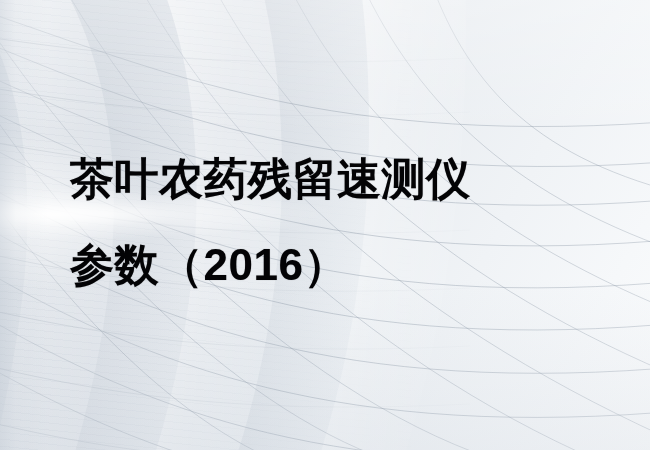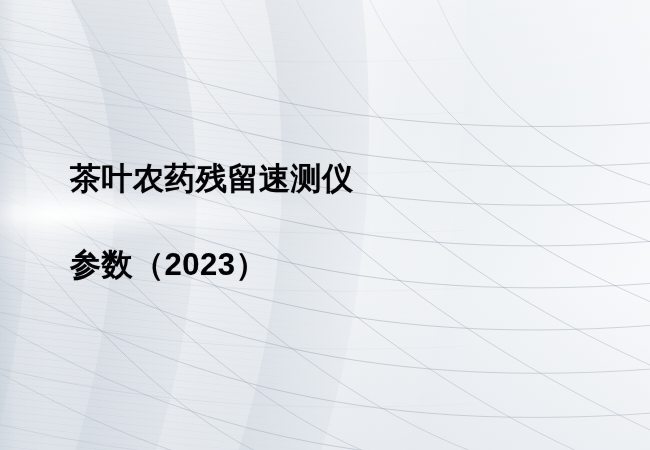--- a/index.html
+++ b/index.html
@@ -86,21 +86,21 @@
   
   #title-block {
     position: absolute;
     left: 70px;
     top: 136px;
     width: 520px;
   }
   .title-line {
     color: #030305;
     font-weight: 700;
-    font-size: 31px;
+    font-size: 44px;
     line-height: 86px;
     letter-spacing: 0.5px;
     white-space: nowrap;
     text-shadow: 0 0 1px rgba(0,0,0,0.35);
   }
 </style>
 </head>
 <body>
 
 <div id="stage">
@@ -176,16 +176,16 @@
     </g>
   </svg>
 
   <div class="bg-layer bg-scan"></div>
   <div class="bg-layer bg-shade-bottom"></div>
   <div class="bg-layer bg-glow"></div>
   <div class="bg-layer bg-edge"></div>
 
   <div id="title-block">
     <div class="title-line">茶叶农药残留速测仪</div>
-    <div class="title-line">参数（2023）</div>
+    <div class="title-line">参数（2016）</div>
   </div>
 
 </div>
 
 </body></html>

